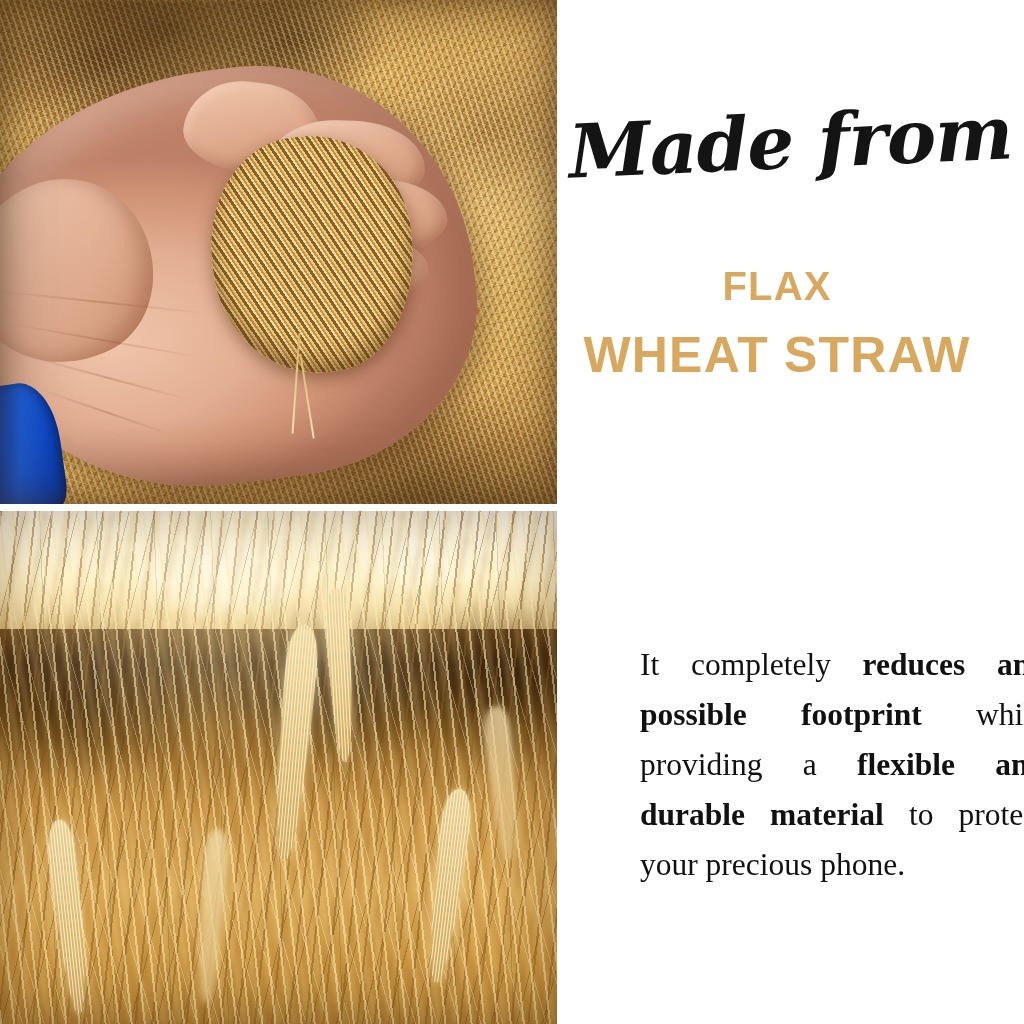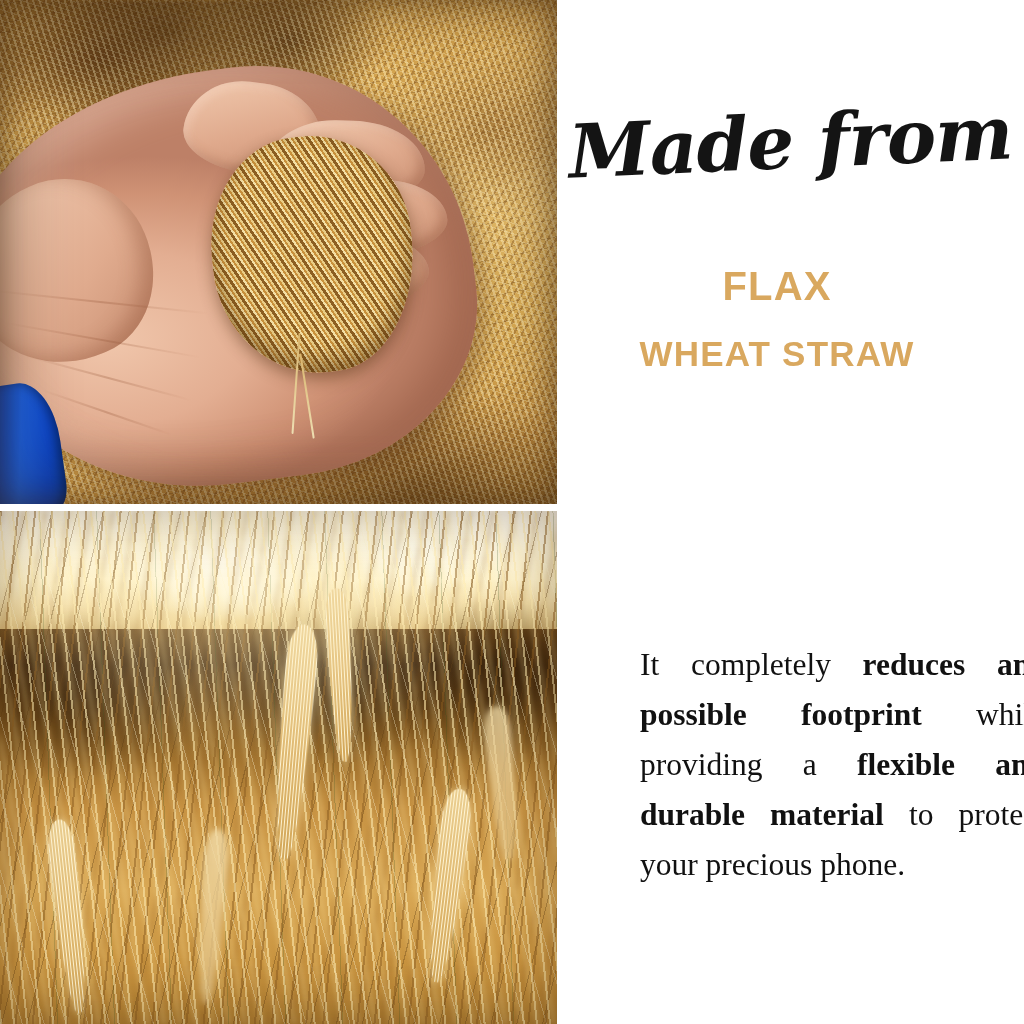--- a/index.html
+++ b/index.html
@@ -183,21 +183,21 @@
     transform:rotate(-2.5deg);
   }
   .subline{
     position:absolute;left:0;width:440px;text-align:center;
     font-family:"Liberation Sans", sans-serif;
     font-weight:700;
     color:#d9a85f;
     letter-spacing:1.2px;
   }
   .subline-1{top:264px;font-size:40px;}
-  .subline-2{top:334px;font-size:35px;}
+  .subline-2{top:326px;font-size:50px;}
 
   .body-copy{
     position:absolute;left:36px;top:608px;width:406px;
     font-family:Liberation Serif, serif;
     font-size:31.5px;
     line-height:50px;
     color:#111111;
     text-align:justify;
     text-justify:inter-word;
     margin-left:47px;

